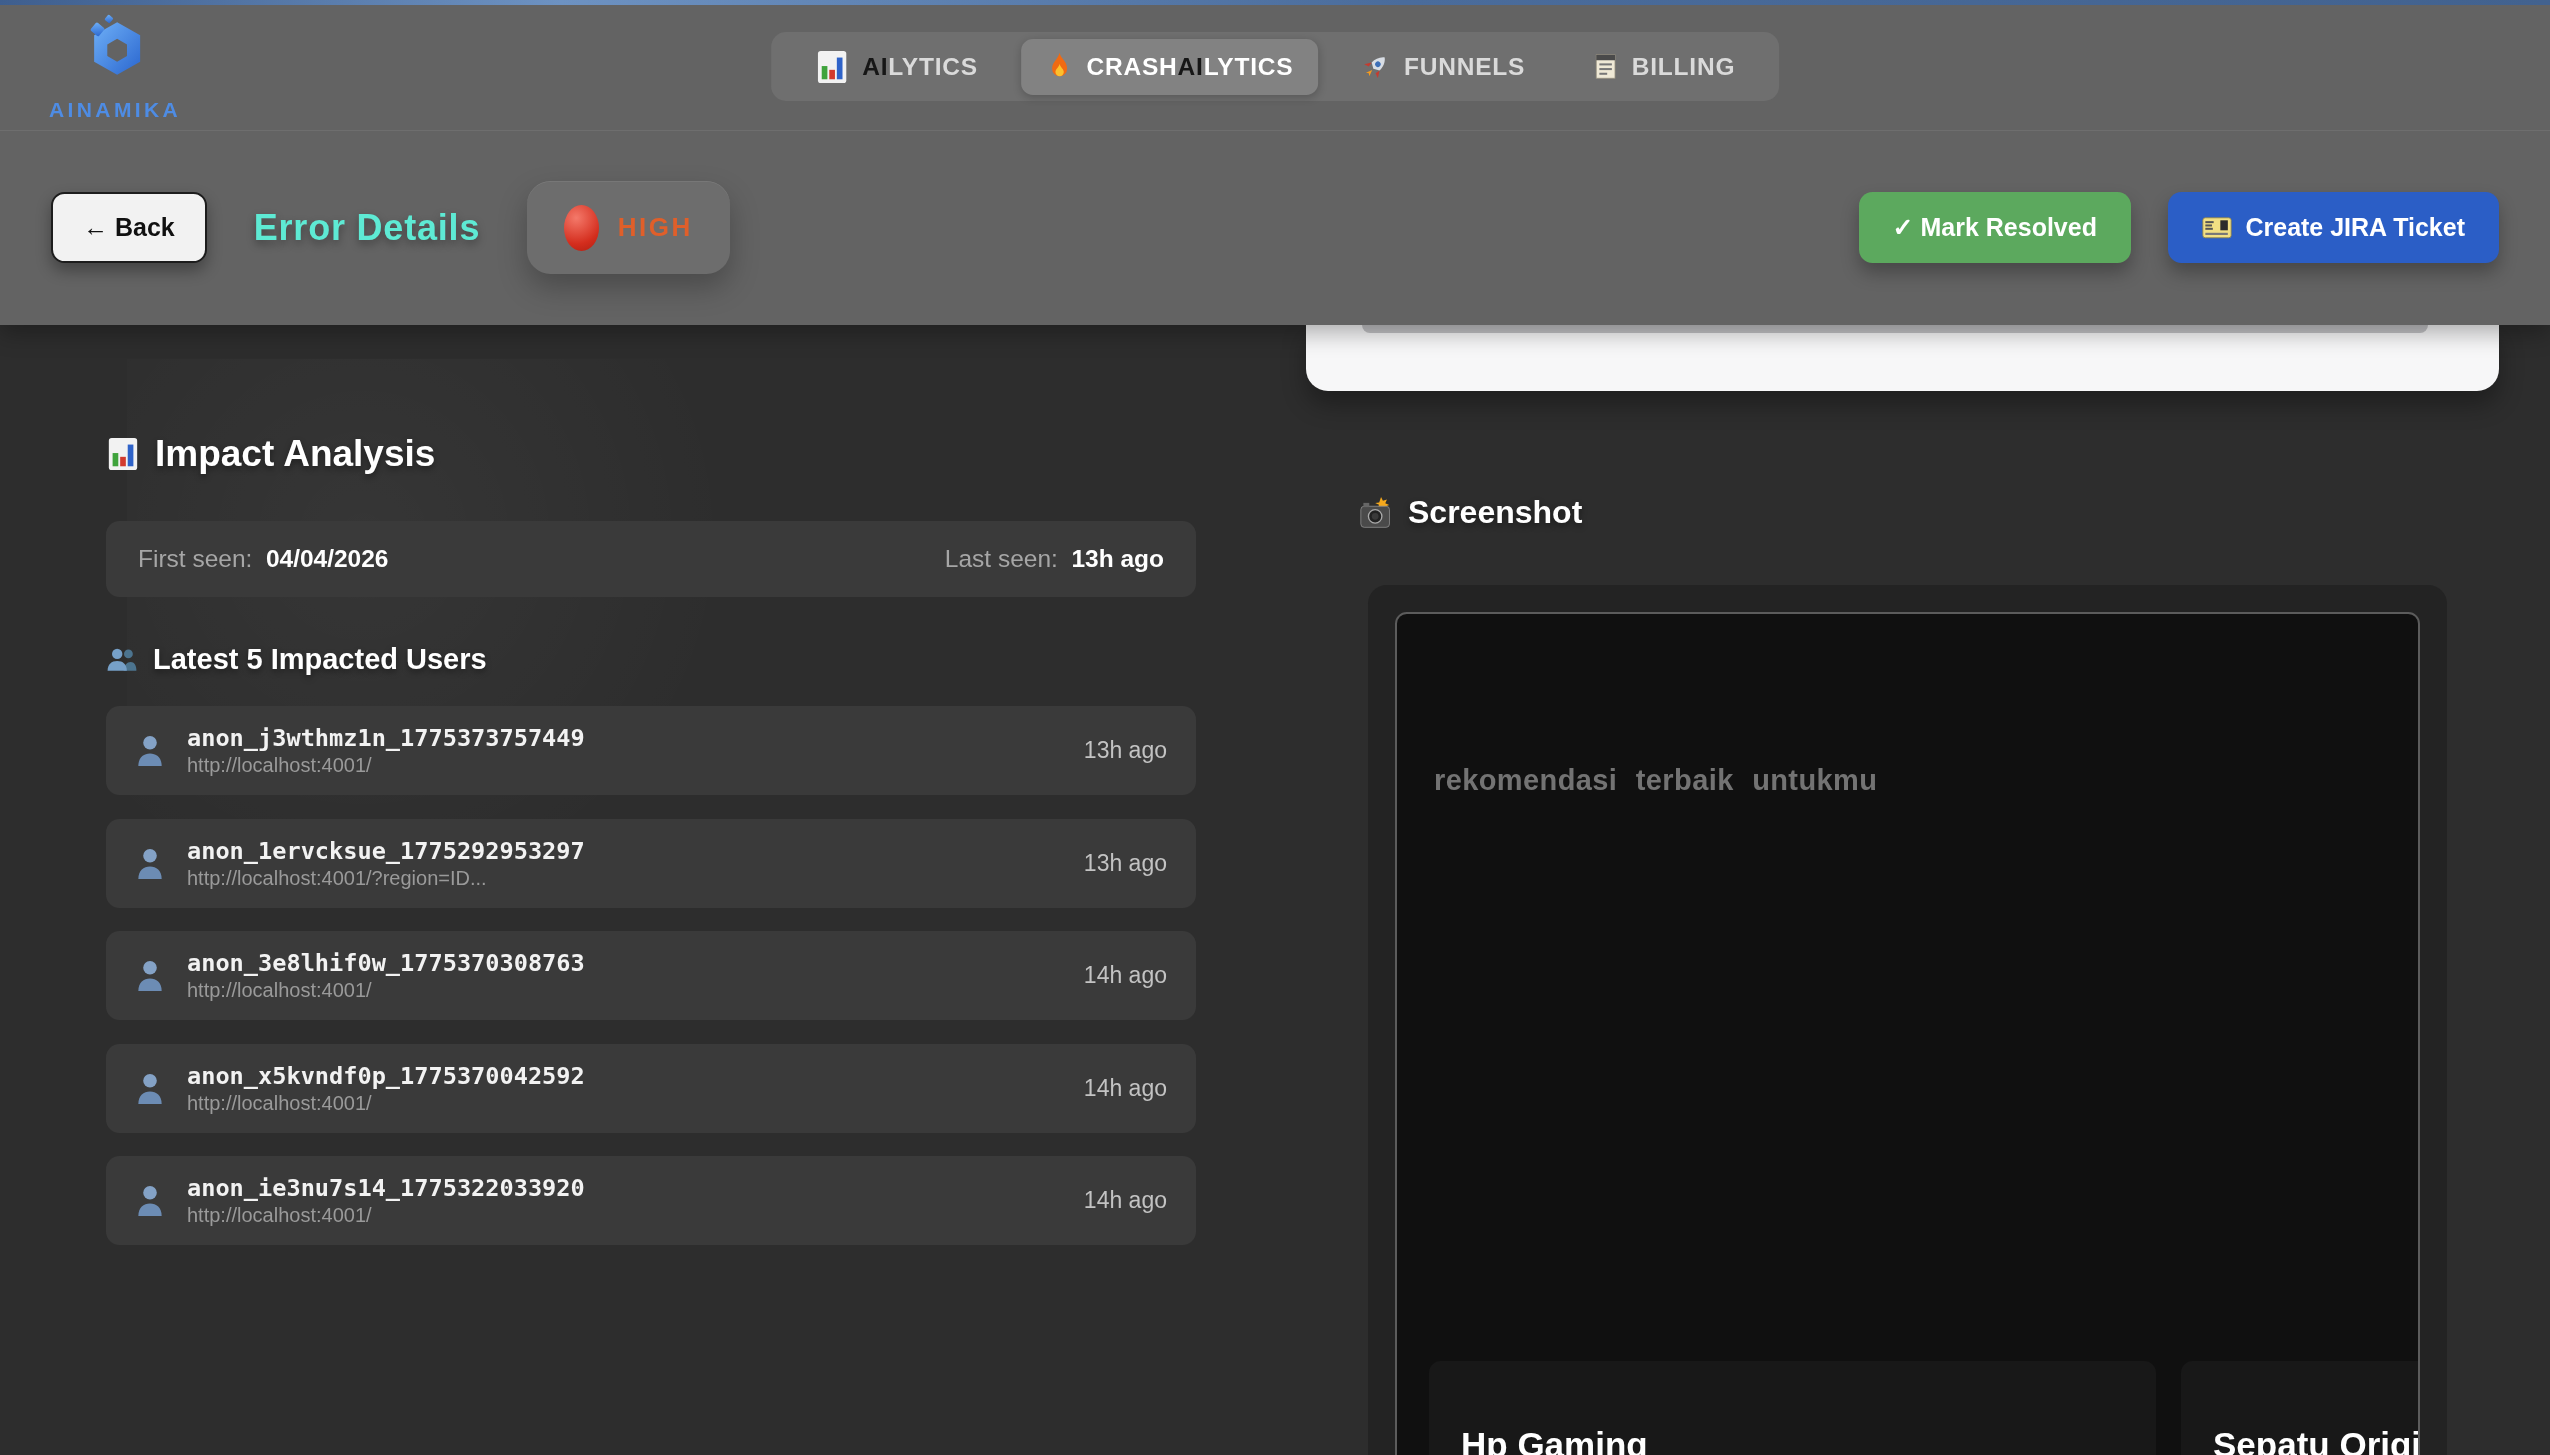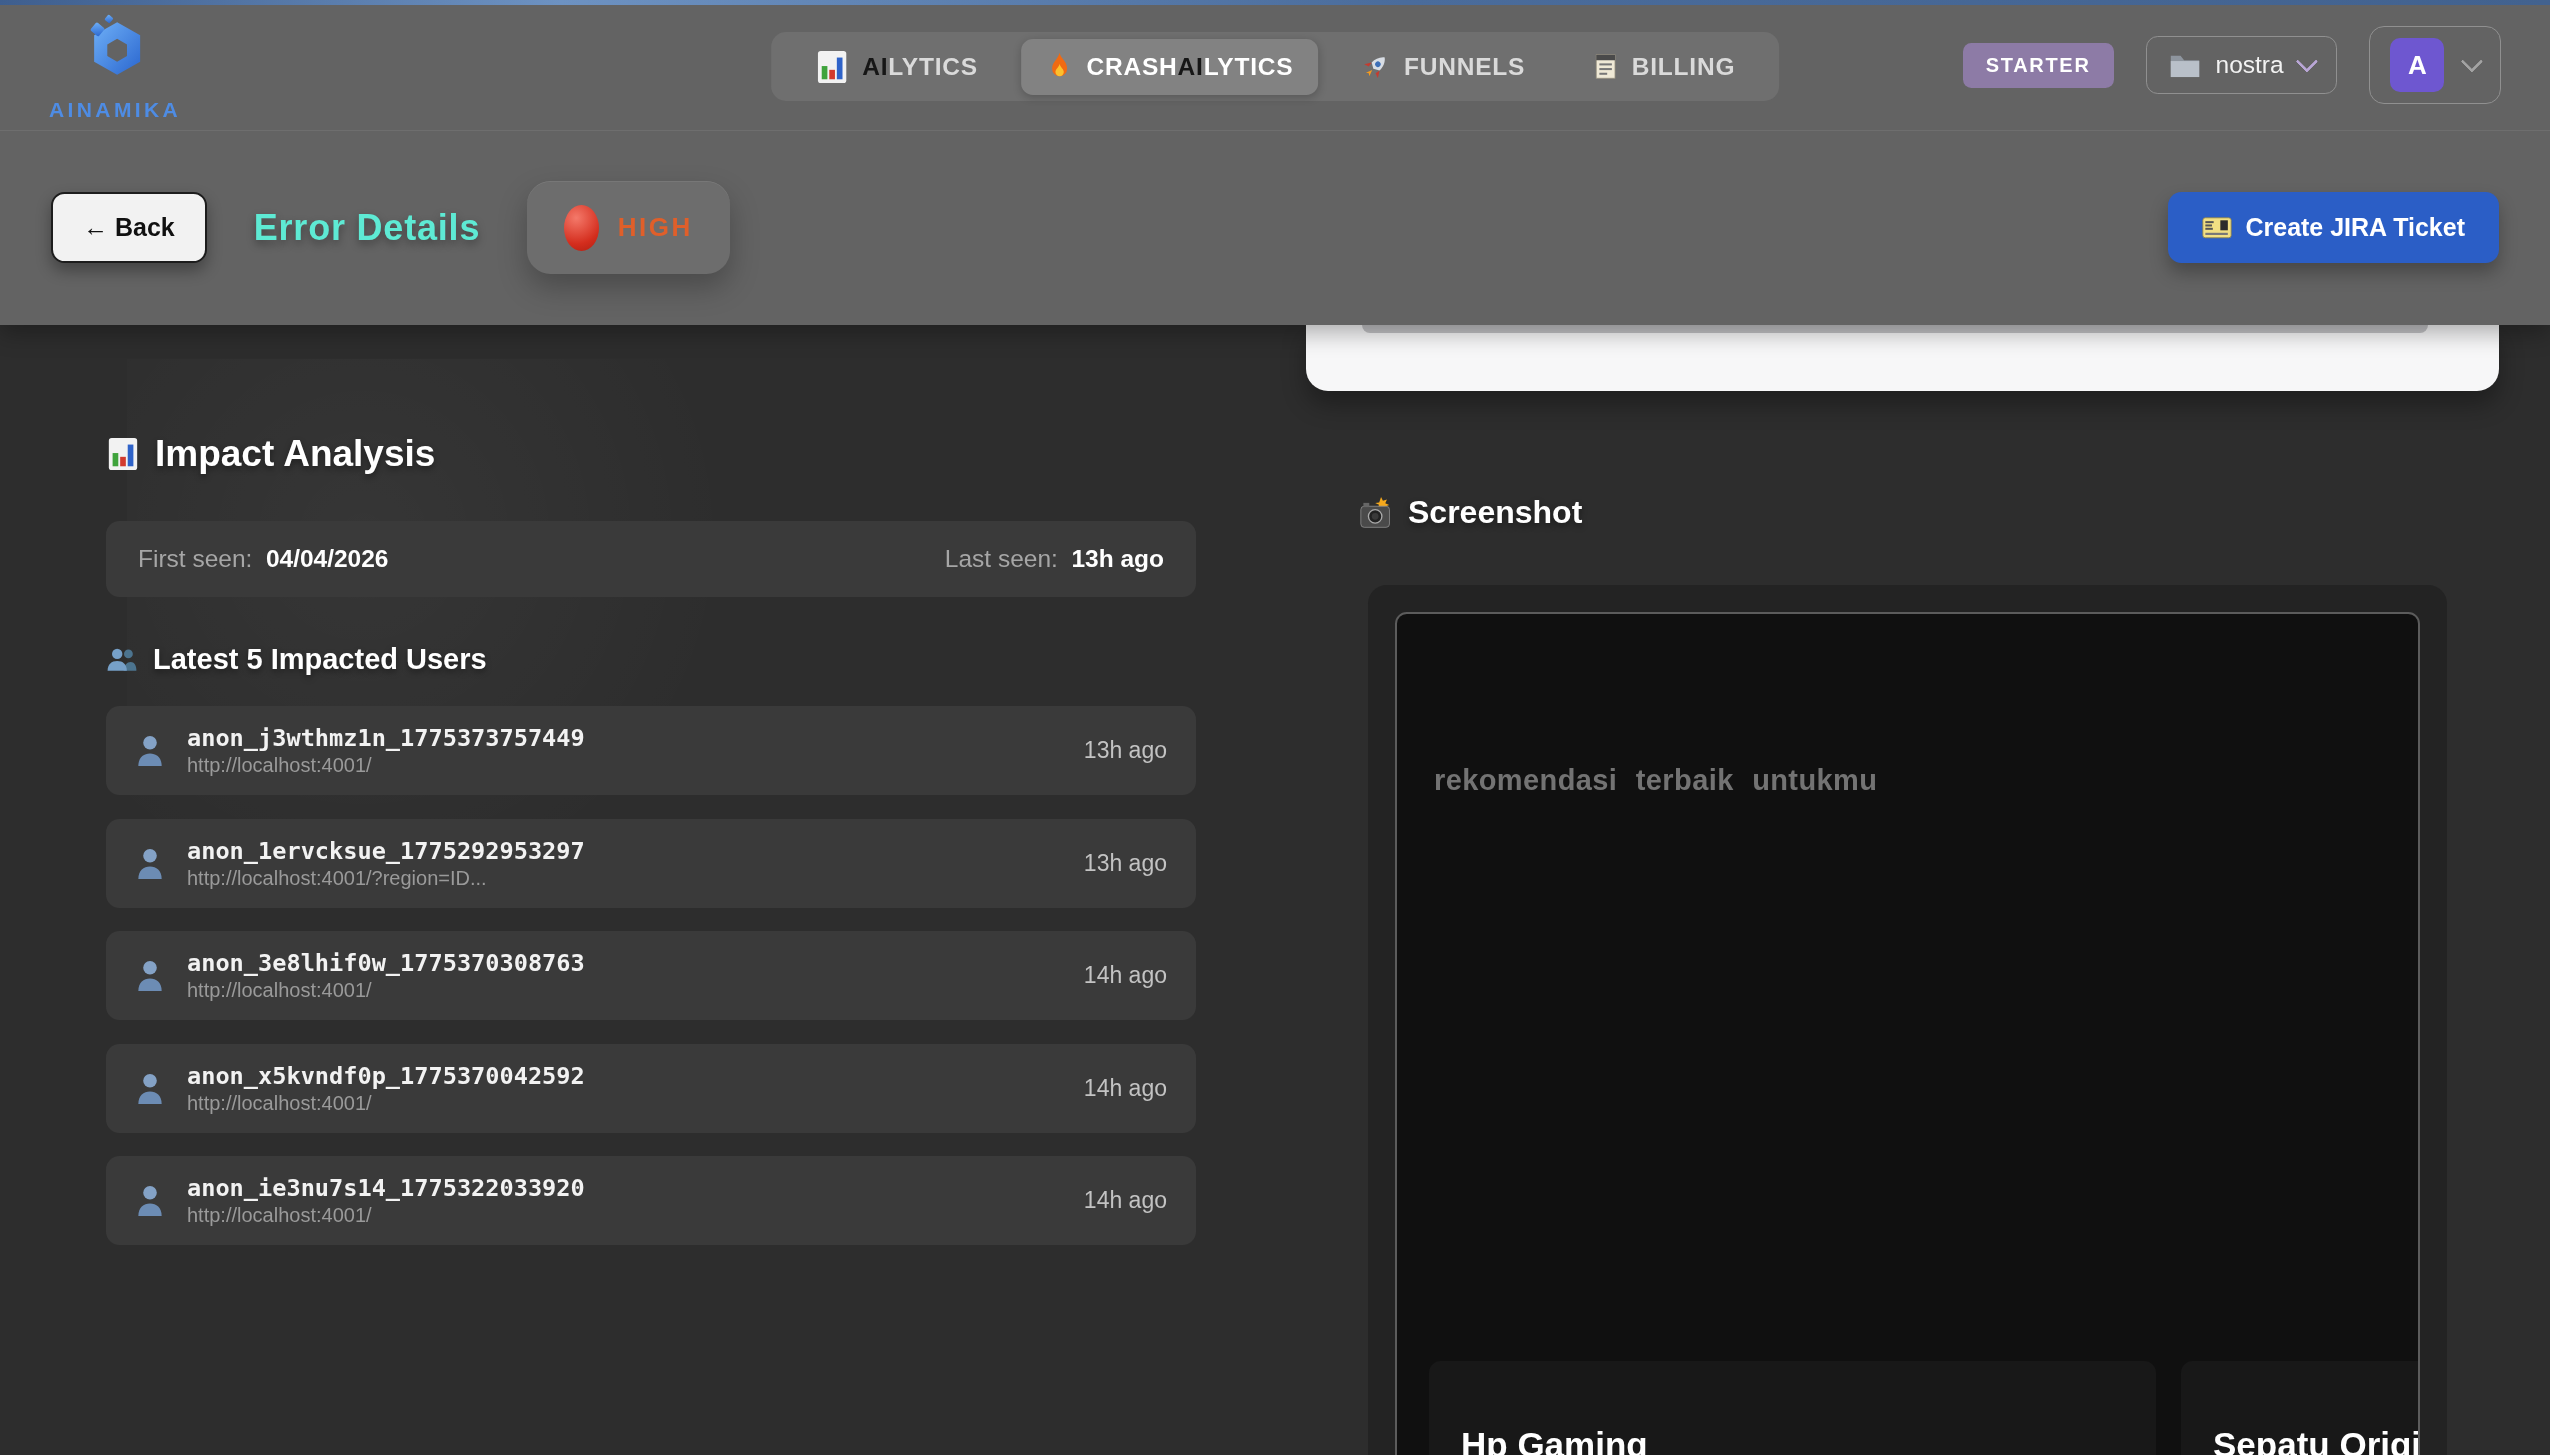--- a/index.html
+++ b/index.html
@@ -172,47 +172,31 @@
                 <rect x="4" y="2" width="24" height="7" fill="#4a4a4a"></rect>
                 <rect x="8" y="13" width="16" height="2.6" fill="#777"></rect>
                 <rect x="8" y="19" width="16" height="2.6" fill="#777"></rect>
                 <rect x="8" y="25" width="10" height="2.6" fill="#777"></rect>
               </svg>
             </span>
     <span class="tab-label"><span>BILLING</span></span>
   </div>
         </div>
 
-      <div class="nav-right">
-        <span class="plan-badge">STARTER</span>
-        <div class="project-select">
-          <span class="tab-icon">
-              <svg viewBox="0 0 36 30" width="32" height="27">
-                <path d="M2 4h11l4 5h17v19H2z" fill="#8e959e"></path>
-                <path d="M2 10h32v18H2z" fill="#b9c0c9"></path>
-              </svg>
-            </span>
-          <span>nostra</span>
-          <span class="chev"></span>
-        </div>
-        <div class="avatar-group">
-          <span class="avatar">A</span>
-          <span class="chev gray"></span>
-        </div>
-      </div>
     </div>
 
     <div class="page-header">
       <button class="back-button">← Back</button>
       <span class="page-title">Error Details</span>
       <div class="severity-badge">
         <span class="red-dot"></span>
         <span class="severity-label" style="color: rgb(224, 95, 42);">HIGH</span>
       </div>
       <div class="header-actions">
+        <button class="hbtn" id="btn-resolve" style="background: rgb(92, 169, 94);">✓ Mark Resolved</button>
         <button class="hbtn" id="btn-jira" style="background: rgb(43, 94, 198);">
           <span class="tab-icon">
               <svg viewBox="0 0 36 26" width="30" height="23.6">
                 <rect x="1" y="1" width="34" height="24" rx="3" fill="#f1df83" stroke="#8f8349"></rect>
                 <rect x="4" y="5" width="10" height="2.4" fill="#555"></rect>
                 <rect x="4" y="9" width="8" height="2.4" fill="#555"></rect>
                 <rect x="4" y="13" width="9" height="2.4" fill="#555"></rect>
                 <rect x="22" y="4" width="9" height="12" fill="#2b2b2b"></rect>
                 <rect x="4" y="19" width="27" height="2.6" fill="#777"></rect>
               </svg>

